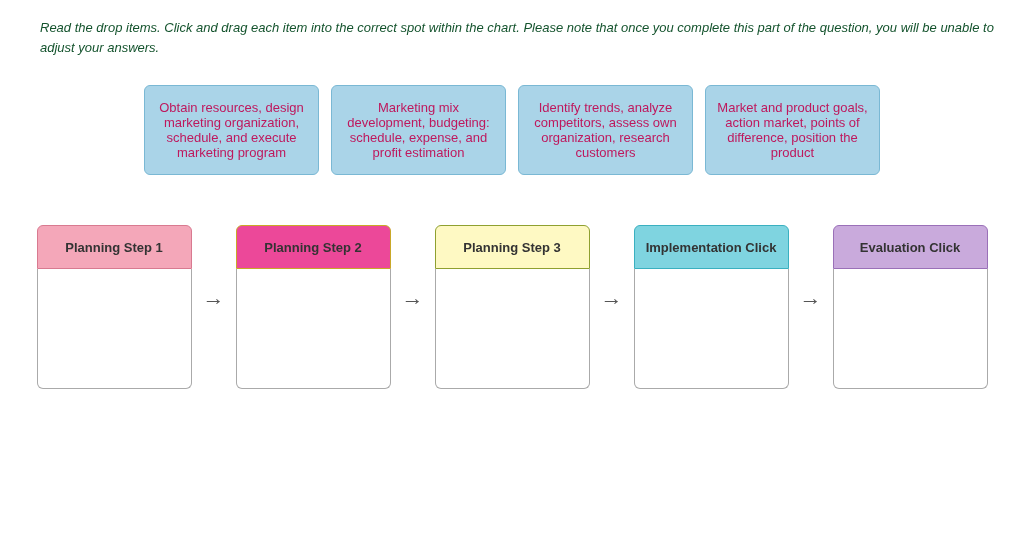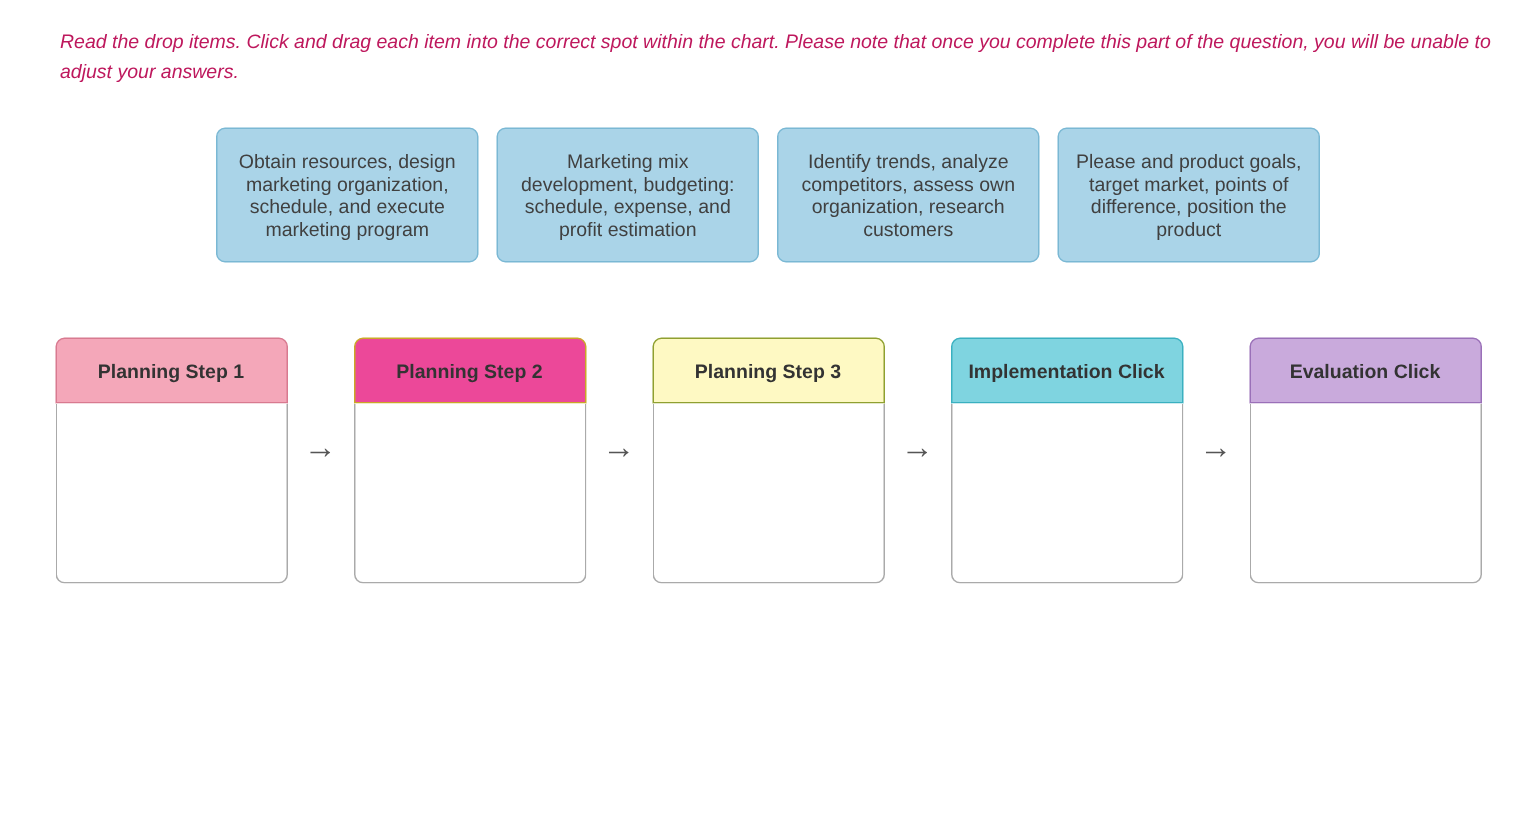--- a/index.html
+++ b/index.html
@@ -8,21 +8,21 @@
       background: #fff;
       width: 1024px;
       height: 559px;
       overflow: hidden;
       position: relative;
     }
 
     .instructions {
       font-style: italic;
       font-size: 13px;
-      color: #be185d;
+      color: #14532d;
       padding: 18px 16px 10px 40px;
       line-height: 1.5;
     }
 
     .drag-items-row {
       display: flex;
       flex-direction: row;
       justify-content: center;
       gap: 12px;
       padding: 18px 30px 10px 30px;
@@ -32,21 +32,21 @@
       background: #aad4e8;
       border: 1.5px solid #7ab8d4;
       border-radius: 6px;
       width: 175px;
       min-height: 90px;
       display: flex;
       align-items: center;
       justify-content: center;
       text-align: center;
       font-size: 13px;
-      color: #404040;
+      color: #be185d;
       padding: 10px 10px;
       cursor: grab;
     }
 
     .drop-zone-section {
       display: flex;
       flex-direction: row;
       justify-content: center;
       align-items: flex-start;
       gap: 4px;
@@ -102,21 +102,21 @@
 </head>
 <body>
 
 <p class="instructions">Read the drop items.  Click and drag each item into the correct spot within the chart. Please note that once you complete this part of the question, you will be unable to adjust your answers.</p>
 
 <div class="drag-items-row">
 
 <div class="drag-item">Obtain resources, design marketing organization, schedule, and execute marketing program</div>
     <div class="drag-item">Marketing mix development, budgeting: schedule, expense, and profit estimation</div>
     <div class="drag-item">Identify trends, analyze competitors, assess own organization, research customers</div>
-    <div class="drag-item">Please and product goals, target market, points of difference, position the product</div>
+    <div class="drag-item">Market and product goals, action market, points of difference, position the product</div>
   </div>
 
 <div class="drop-zone-section">
 
 <div class="drop-column">
       <div class="drop-header pink">Planning Step 1</div>
       <div class="drop-box"></div>
     </div>
     <div class="arrow-container">→</div>
     <div class="drop-column">

